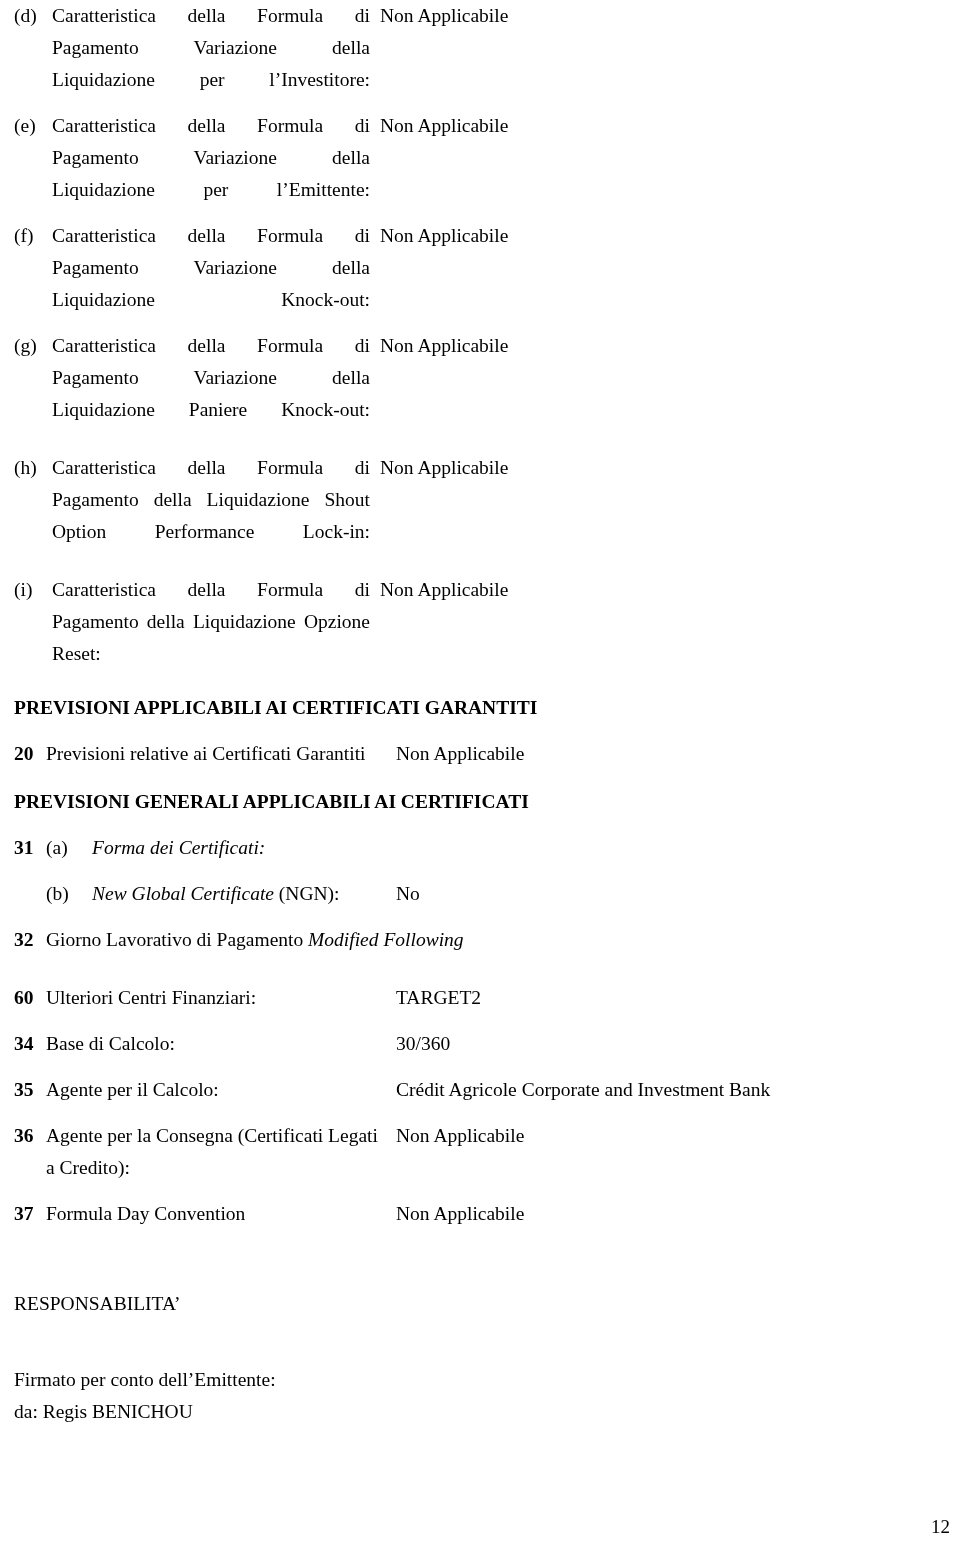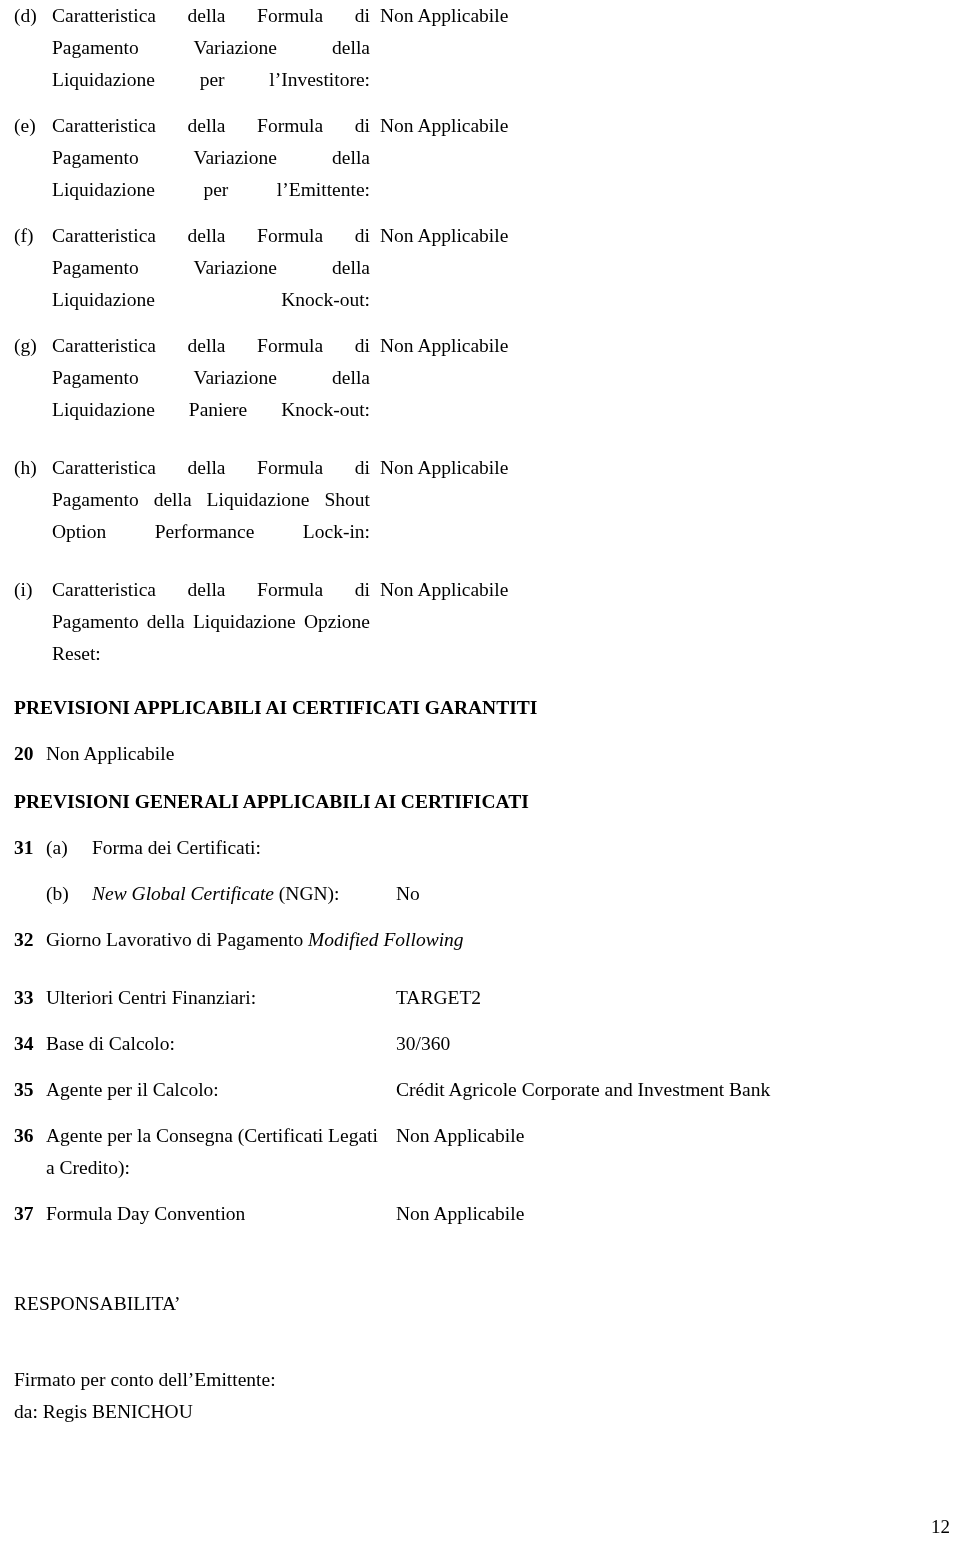--- a/index.html
+++ b/index.html
@@ -154,47 +154,48 @@
   <div class="row sub">
     <div class="col-marker">(i)</div>
     <div class="col-label">Caratteristica della Formula di Pagamento della Liquidazione Opzione Reset:</div>
     <div class="col-value">Non Applicabile</div>
   </div>
 
   <div class="heading">PREVISIONI APPLICABILI AI CERTIFICATI GARANTITI</div>
 
   <div class="row">
     <div class="col-num">20</div>
+    <div class="col-label nojust">Previsioni relative ai Certificati Garantiti</div>
     <div class="col-value">Non Applicabile</div>
   </div>
 
   <div class="heading tight">PREVISIONI GENERALI APPLICABILI AI CERTIFICATI</div>
 
   <div class="row">
     <div class="col-num">31</div>
     <div class="col-marker" style="width:46px;flex:0 0 46px;padding-left:0;">(a)</div>
-    <div class="col-label nojust" style="width:304px;flex:0 0 304px;">Forma dei Certificati:</div>
+    <div class="col-label nojust" style="width:304px;flex:0 0 304px;font-style:italic;">Forma dei Certificati:</div>
   </div>
 
   <div class="row">
     <div class="col-num"></div>
     <div class="col-marker" style="width:46px;flex:0 0 46px;padding-left:0;">(b)</div>
     <div class="col-label nojust" style="width:304px;flex:0 0 304px;"><span class="italic">New Global Certificate</span><span> (NGN):</span></div>
     <div class="col-value">No</div>
   </div>
 
   <div class="row">
     <div class="col-num">32</div>
     <div class="col-value"><span>Giorno Lavorativo di Pagamento </span><span class="italic">Modified Following</span></div>
   </div>
 
   <div class="spacer-sm"></div>
 
   <div class="row">
-    <div class="col-num">33</div>
+    <div class="col-num">60</div>
     <div class="col-label nojust">Ulteriori Centri Finanziari:</div>
     <div class="col-value">TARGET2</div>
   </div>
 
   <div class="row">
     <div class="col-num">34</div>
     <div class="col-label nojust">Base di Calcolo:</div>
     <div class="col-value">30/360</div>
   </div>
 

